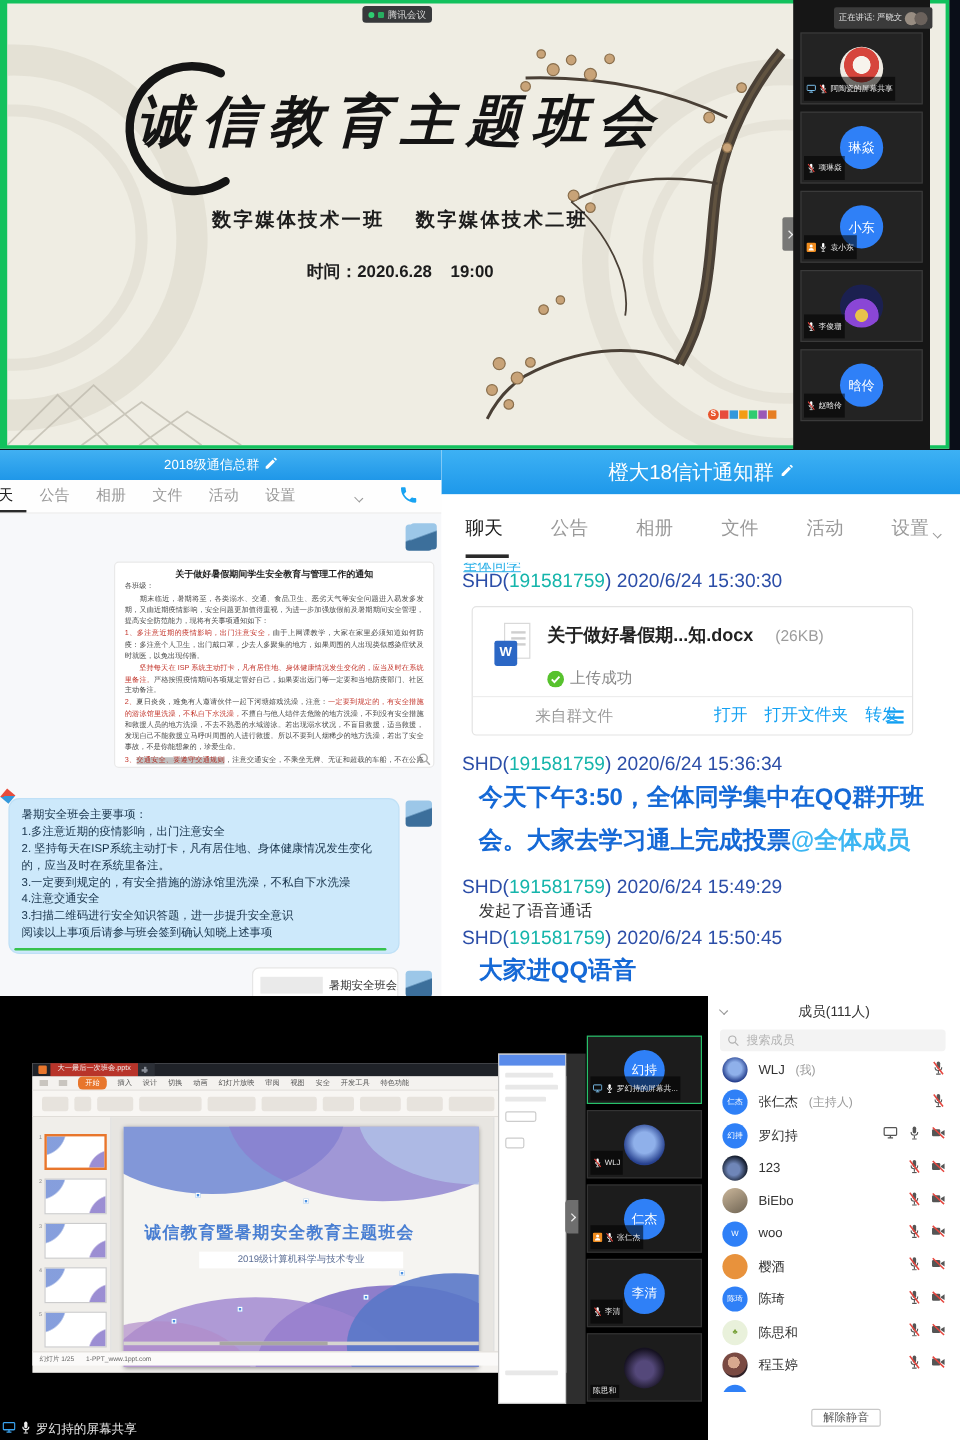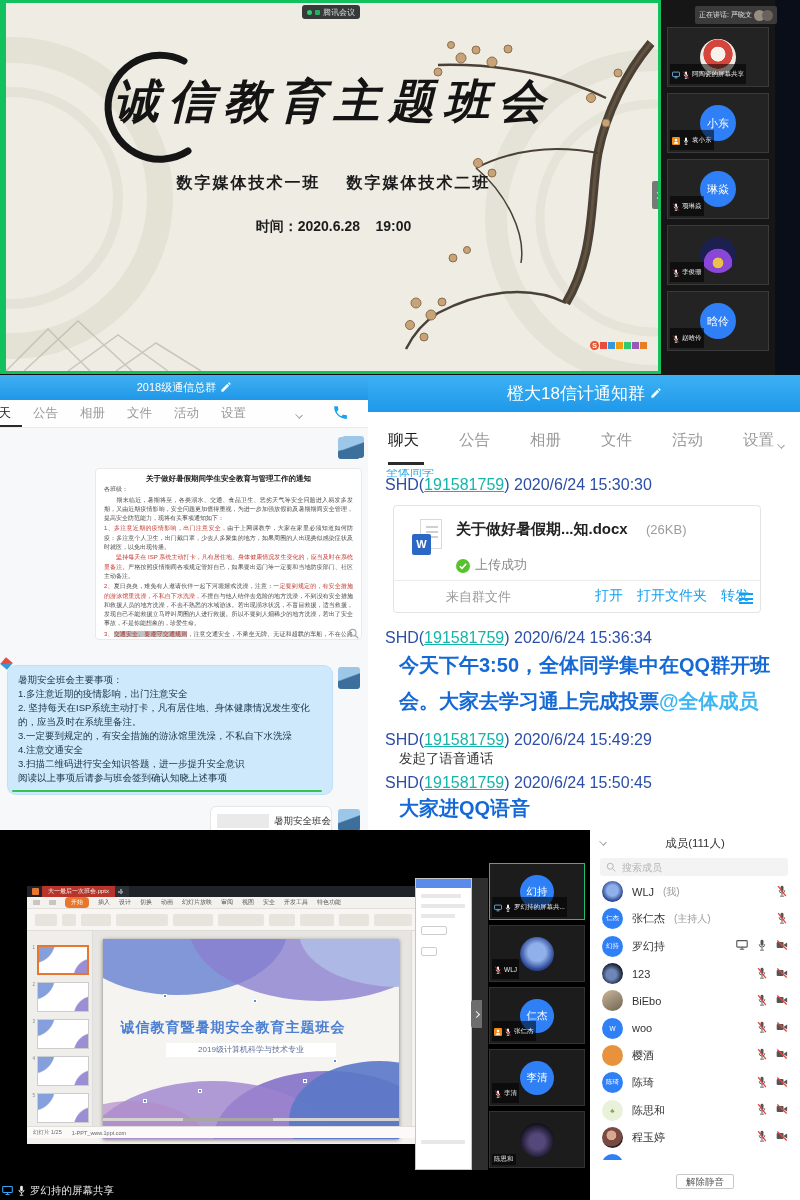--- a/index.html
+++ b/index.html
@@ -3,21 +3,21 @@
 <meta charset="utf-8">
 <style>
   html,body{margin:0;padding:0;background:#000;}
   *{box-sizing:border-box;}
   #stage{position:relative;width:800px;height:1200px;overflow:hidden;background:#000;
          font-family:"Liberation Sans",sans-serif;}
   .abs{position:absolute;}
 
   
   #sec-meeting{left:0;top:0;width:800px;height:375px;background:#0a0e18;}
-  #share-area{left:0;top:0;width:661px;height:374px;background:#efede3;
+  #share-area{left:0;top:0;width:791px;height:374px;background:#efede3;
       border:3px solid #12c15d;border-left-width:6px;overflow:hidden;padding-left:36px;}
   #slide-decor{left:0;top:0;width:655px;height:368px;}
   #meet-badge{left:296px;top:2px;height:14px;background:#37393b;border-radius:3px;
       display:flex;align-items:center;gap:3px;padding:0 5px;}
   #meet-badge .dot{width:5px;height:5px;border-radius:50%;background:#2ecc71;}
   #meet-badge .dot2{width:5px;height:5px;border-radius:1px;background:#27ae60;}
   #meet-badge span.t{font-size:8px;color:#d8d8d8;}
   .slide-title{left:0;top:68px;width:655px;text-align:center;
       font-family:"DejaVu Serif",serif;font-style:italic;font-weight:bold;
       font-size:46px;letter-spacing:9px;color:#141414;}
@@ -116,21 +116,21 @@
       display:flex;align-items:flex-start;gap:40px;padding:18px 0 0 20px;}
   #rwin .tabsrow .tab{font-size:15.5px;color:#9a9a9a;white-space:nowrap;}
   #rwin .tabsrow .tab:first-of-type{color:#1a1a1a;}
   #r-underline{left:20px;top:87px;width:36px;height:3px;background:#2a2a2a;}
   #r-chevron{left:410px;top:67px;}
   #rav-top{left:-26px;top:61px;}
   #clipped-line{left:18px;top:94px;width:120px;height:8px;overflow:hidden;}
   #clipped-line .t{position:relative;top:-7px;font-size:12px;color:#2bb0e8;text-decoration:underline;}
   .msg-head{font-size:16px;white-space:nowrap;}
   .msg-head .u{color:#2c4ea8;}
-  .msg-head .num{color:#15b5ab;text-decoration:underline;}
+  .msg-head .num{color:#15b5ab;}
   #mh1{left:17px;top:101px;} #mh2{left:17px;top:254px;} #mh3{left:17px;top:356px;} #mh4{left:17px;top:399px;}
   
   #file-card{left:25px;top:130px;width:368px;height:108px;background:#fff;border:1px solid #e3e3e3;border-radius:4px;}
   .word-ic{position:absolute;left:18px;top:13px;width:30px;height:36px;}
   .word-ic .page{position:absolute;right:0;top:0;width:22px;height:30px;background:#fff;border:1px solid #d9d9d9;}
   .word-ic .page i{position:absolute;right:3px;height:2px;width:12px;background:#cfcfcf;display:block;}
   .word-ic .page i:nth-child(1){top:6px;} .word-ic .page i:nth-child(2){top:11px;} .word-ic .page i:nth-child(3){top:16px;}
   .word-ic .wblock{position:absolute;left:0;bottom:0;width:19px;height:21px;background:#2b67c5;border-radius:2px;
       color:#fff;font-size:11px;font-weight:bold;text-align:center;line-height:21px;}
   #fc-name{left:62px;top:14px;font-size:15px;font-weight:bold;color:#222;white-space:nowrap;}
@@ -328,52 +328,52 @@
                 <path d="M2.8 6.2a3.2 3.2 0 0 0 6.4 0" fill="none" stroke="#fff" stroke-width="1.2"></path>
                 <path d="M6 9.8v2.4M3.8 13h4.4" stroke="#fff" stroke-width="1.2"></path>
                 <path d="M1.5 1.2L10.5 13" stroke="#e5443d" stroke-width="1.6"></path>
               </svg></span>
             <span class="t">阿陶瓷的屏幕共享</span>
           </span>
         </div>
 
         <div class="ptile">
           <span class="cir" style="background:#2f80f7">
-            <span>小东</span>
-          </span>
-          <span class="tlabel icset" data-icons="badge mic">
-
-            <span class="ic ic-badge"><svg viewBox="0 0 12 12">
-                <rect width="12" height="12" rx="2" fill="#f08c1e"></rect>
-                <circle cx="6" cy="4.4" r="1.9" fill="#fff"></circle>
-                <path d="M2.6 10c.4-2 1.8-3 3.4-3s3 1 3.4 3z" fill="#fff"></path>
-              </svg></span>
-            <span class="ic ic-mic"><svg viewBox="0 0 12 14">
-                <rect x="4.3" y="0.8" width="3.4" height="7" rx="1.7" fill="#fff"></rect>
-                <path d="M2.8 6.2a3.2 3.2 0 0 0 6.4 0" fill="none" stroke="#fff" stroke-width="1.2"></path>
-                <path d="M6 9.8v2.4M3.8 13h4.4" stroke="#fff" stroke-width="1.2"></path>
-              </svg></span>
-
-            <span class="t">袁小东</span>
-          </span>
-        </div>
-
-        <div class="ptile">
-          <span class="cir" style="background:#2f80f7">
             <span>琳焱</span>
           </span>
           <span class="tlabel icset" data-icons="mic-off">
 
             <span class="ic ic-micoff"><svg viewBox="0 0 12 14">
                 <rect x="4.3" y="0.8" width="3.4" height="7" rx="1.7" fill="#fff"></rect>
                 <path d="M2.8 6.2a3.2 3.2 0 0 0 6.4 0" fill="none" stroke="#fff" stroke-width="1.2"></path>
                 <path d="M6 9.8v2.4M3.8 13h4.4" stroke="#fff" stroke-width="1.2"></path>
                 <path d="M1.5 1.2L10.5 13" stroke="#e5443d" stroke-width="1.6"></path>
               </svg></span>
             <span class="t">项琳焱</span>
+          </span>
+        </div>
+
+        <div class="ptile">
+          <span class="cir" style="background:#2f80f7">
+            <span>小东</span>
+          </span>
+          <span class="tlabel icset" data-icons="badge mic">
+
+            <span class="ic ic-badge"><svg viewBox="0 0 12 12">
+                <rect width="12" height="12" rx="2" fill="#f08c1e"></rect>
+                <circle cx="6" cy="4.4" r="1.9" fill="#fff"></circle>
+                <path d="M2.6 10c.4-2 1.8-3 3.4-3s3 1 3.4 3z" fill="#fff"></path>
+              </svg></span>
+            <span class="ic ic-mic"><svg viewBox="0 0 12 14">
+                <rect x="4.3" y="0.8" width="3.4" height="7" rx="1.7" fill="#fff"></rect>
+                <path d="M2.8 6.2a3.2 3.2 0 0 0 6.4 0" fill="none" stroke="#fff" stroke-width="1.2"></path>
+                <path d="M6 9.8v2.4M3.8 13h4.4" stroke="#fff" stroke-width="1.2"></path>
+              </svg></span>
+
+            <span class="t">袁小东</span>
           </span>
         </div>
 
         <div class="ptile">
           <span class="cir" style="background:radial-gradient(circle at 50% 72%, #e8c24a 0 16%, #8a46d6 18% 44%, #1b2050 46%)">
             <span></span>
           </span>
           <span class="tlabel icset" data-icons="mic-off">
 
             <span class="ic ic-micoff"><svg viewBox="0 0 12 14">

